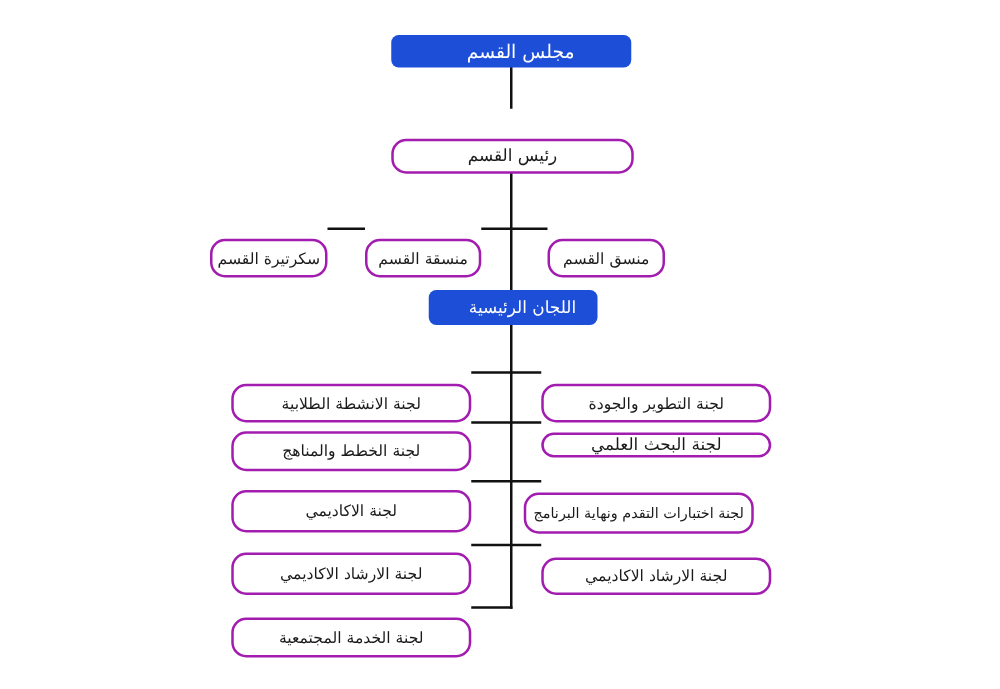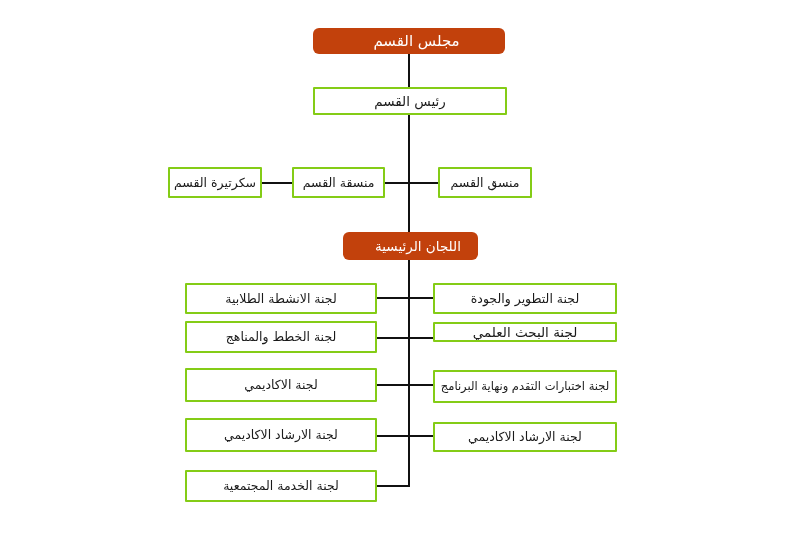--- a/index.html
+++ b/index.html
@@ -16,25 +16,26 @@
     box-sizing:border-box;
     direction:rtl;
     text-align:center;
     color:#1a1a1a;
     font-size:12.5px;
     line-height:1.1;
     white-space:nowrap;
   }
   .node.white{
     background:#ffffff;
-    border:2px solid #84cc16;
-    border-radius:1px;
+    border:2px solid #a21caf;
+    border-radius:12px;
+    margin-top:24px;
   }
   .node.green{
-    background:#c2410c;
+    background:#1d4ed8;
     color:#ffffff;
     border:none;
     border-radius:6px;
     padding-left:15px;
   }
   .line{
     position:absolute;
     background:#111111;
   }
 </style>
@@ -65,16 +66,16 @@
   <div class="node green" style="left:343px;top:232px;width:135px;height:28px;font-size:13.5px;">اللجان الرئيسية</div>
 
   <div class="node white" style="left:185px;top:321px;width:192px;height:32px;">لجنة الخطط والمناهج</div>
   <div class="node white" style="left:185px;top:283px;width:192px;height:31px;">لجنة الانشطة الطلابية</div>
   <div class="node white" style="left:185px;top:368px;width:192px;height:34px;">لجنة الاكاديمي</div>
   <div class="node white" style="left:185px;top:418px;width:192px;height:34px;">لجنة الارشاد الاكاديمي</div>
   <div class="node white" style="left:185px;top:470px;width:192px;height:32px;">لجنة الخدمة المجتمعية</div>
 
   <div class="node white" style="left:433px;top:283px;width:184px;height:31px;">لجنة التطوير والجودة</div>
   <div class="node white" style="left:433px;top:322px;width:184px;height:20px;font-size:13.5px;">لجنة البحث العلمي</div>
-  <div class="node white" style="left:433px;top:370px;width:184px;height:33px;font-size:11.5px;">لجنة اختبارات التقدم ونهاية البرنامج</div>
+  <div class="node white" style="left:419px;top:370px;width:184px;height:33px;font-size:11.5px;">لجنة اختبارات التقدم ونهاية البرنامج</div>
   <div class="node white" style="left:433px;top:422px;width:184px;height:30px;">لجنة الارشاد الاكاديمي</div>
 
 </div>
 
 </body></html>

